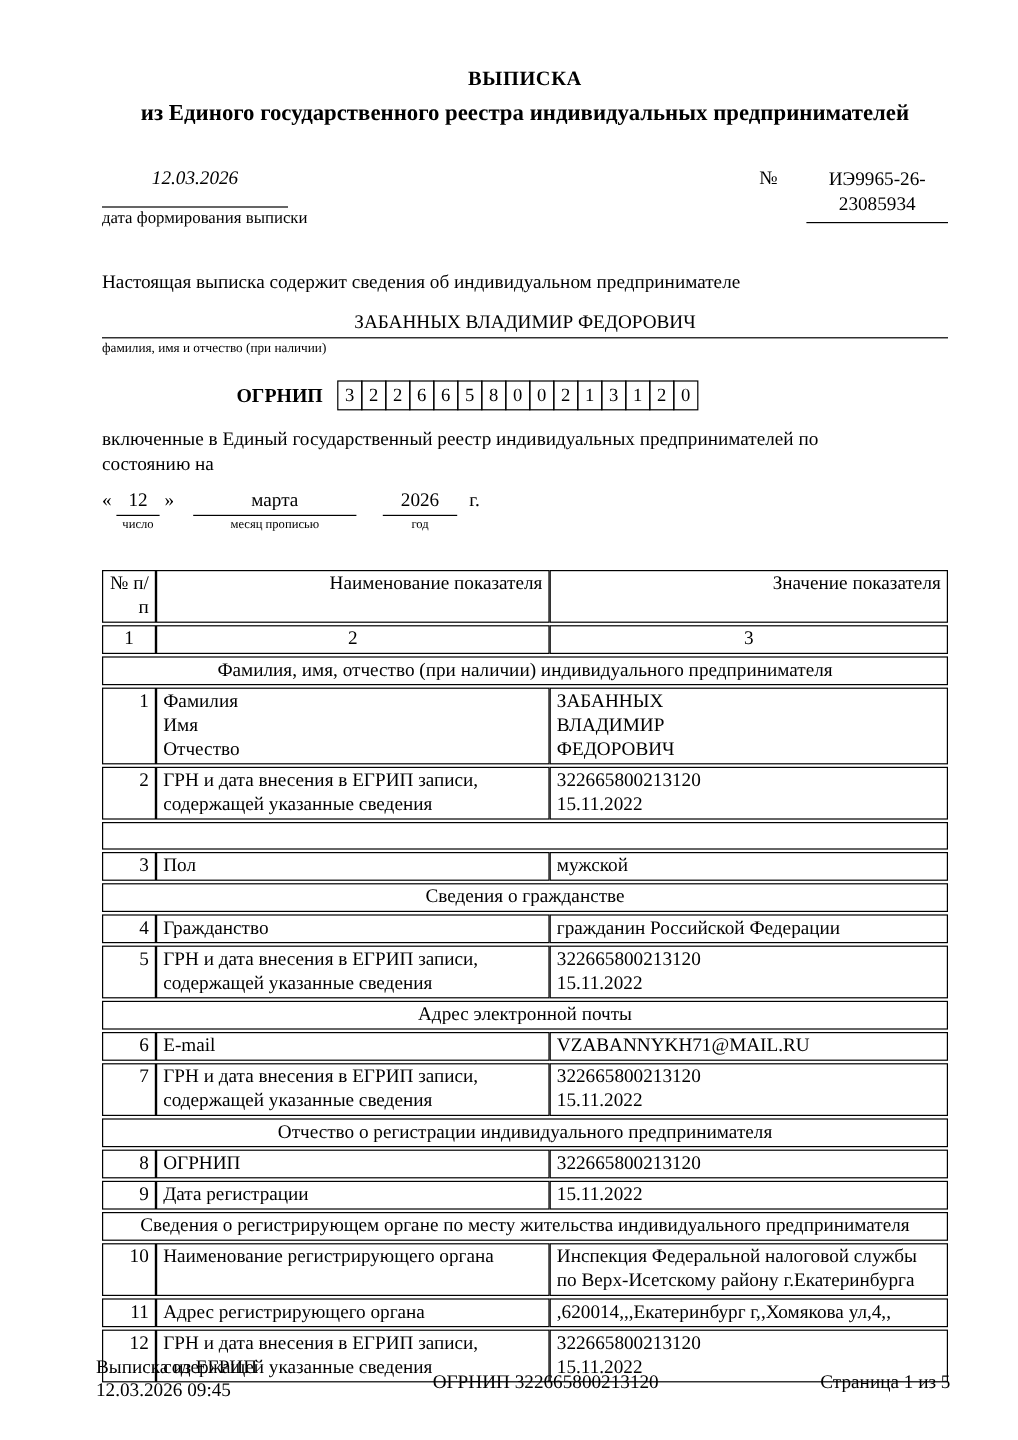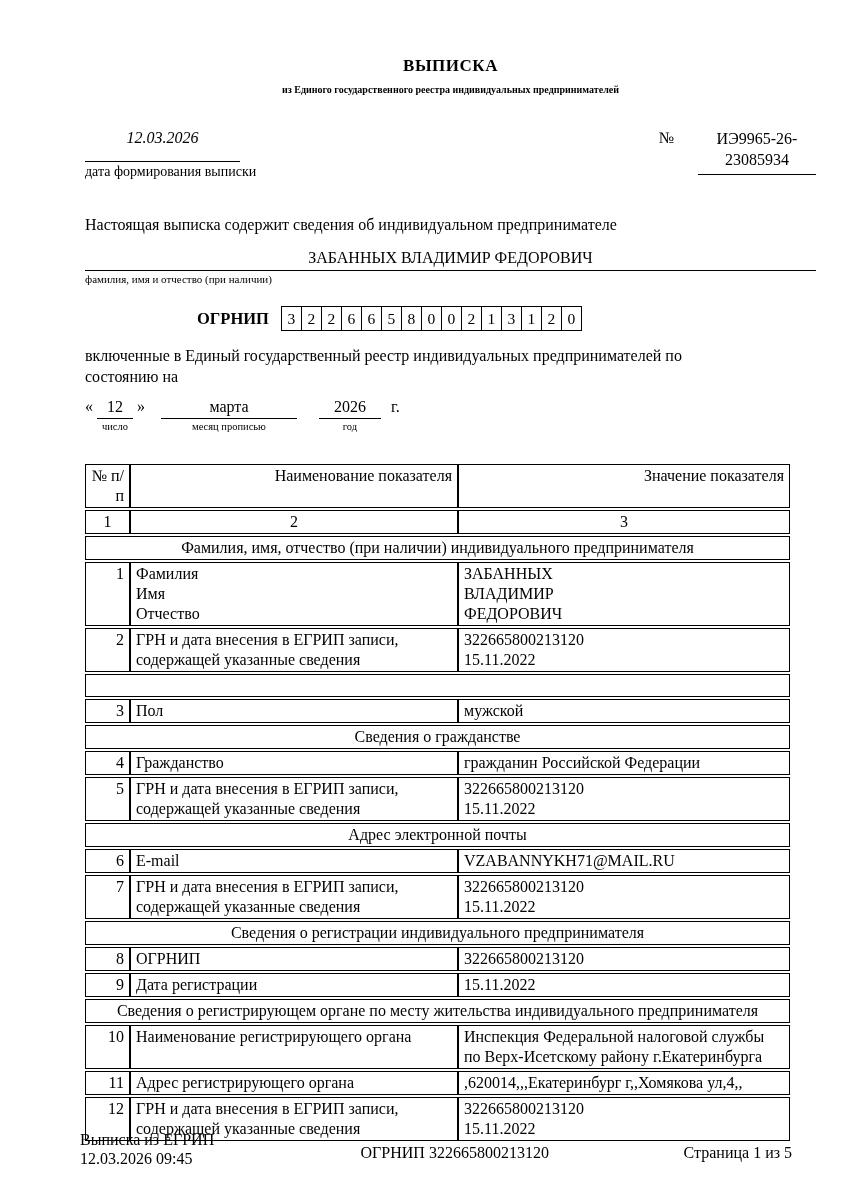--- a/index.html
+++ b/index.html
@@ -1,24 +1,24 @@
 <!DOCTYPE html>
 <html><head>
 <meta charset="utf-8">
 <style>
   * { margin:0; padding:0; box-sizing:border-box; }
   html,body { background:#fff; }
   .page {
     width:848px; height:1200px; position:relative; overflow:hidden;
     background:#fff; color:#000;
     font-family:"Liberation Serif", serif; font-size:16px;
-    padding:56px 32px 0 85px;
+    padding:56px 58px 0 85px;
   }
   .doc-title { text-align:center; font-weight:bold; font-size:17px; letter-spacing:0.5px; }
-  .doc-subtitle { text-align:center; font-weight:bold; font-size:10px; margin-top:8px; }
+  .doc-subtitle { text-align:center; font-weight:bold; font-size:19px; margin-top:8px; }
 
   .meta-row { display:flex; justify-content:space-between; align-items:flex-start; margin-top:34px; }
   .formation-date-block { width:155px; text-align:center; }
   .formation-date { padding-bottom:14px; border-bottom:1px solid #000;font-style:italic; }
   .formation-date-label { font-size:14px; padding-top:2px; white-space:nowrap; }
   .doc-number-block { display:flex; align-items:flex-start; }
   .number-sign { margin-right:24px; }
   .doc-number { width:118px; text-align:center; border-bottom:1px solid #000; padding-bottom:3px; line-height:1.3; }
 
   .intro-line { margin-top:36px; }
@@ -190,21 +190,21 @@
           <td class="cell-name">E-mail</td>
           <td class="cell-value">VZABANNYKH71@MAIL.RU</td>
         </tr>
         <tr>
           <td class="cell-num">7</td>
           <td class="cell-name">ГРН и дата внесения в ЕГРИП записи, содержащей указанные сведения</td>
           <td class="cell-value">322665800213120
 15.11.2022</td>
         </tr>
         <tr>
-          <td colspan="3" class="cell-section">Сведения о регистрации индивидуального предпринимателя</td>
+          <td colspan="3" class="cell-section">Отчество о регистрации индивидуального предпринимателя</td>
         </tr>
         <tr>
           <td class="cell-num">8</td>
           <td class="cell-name">ОГРНИП</td>
           <td class="cell-value">322665800213120</td>
         </tr>
         <tr>
           <td class="cell-num">9</td>
           <td class="cell-name">Дата регистрации</td>
           <td class="cell-value">15.11.2022</td>

